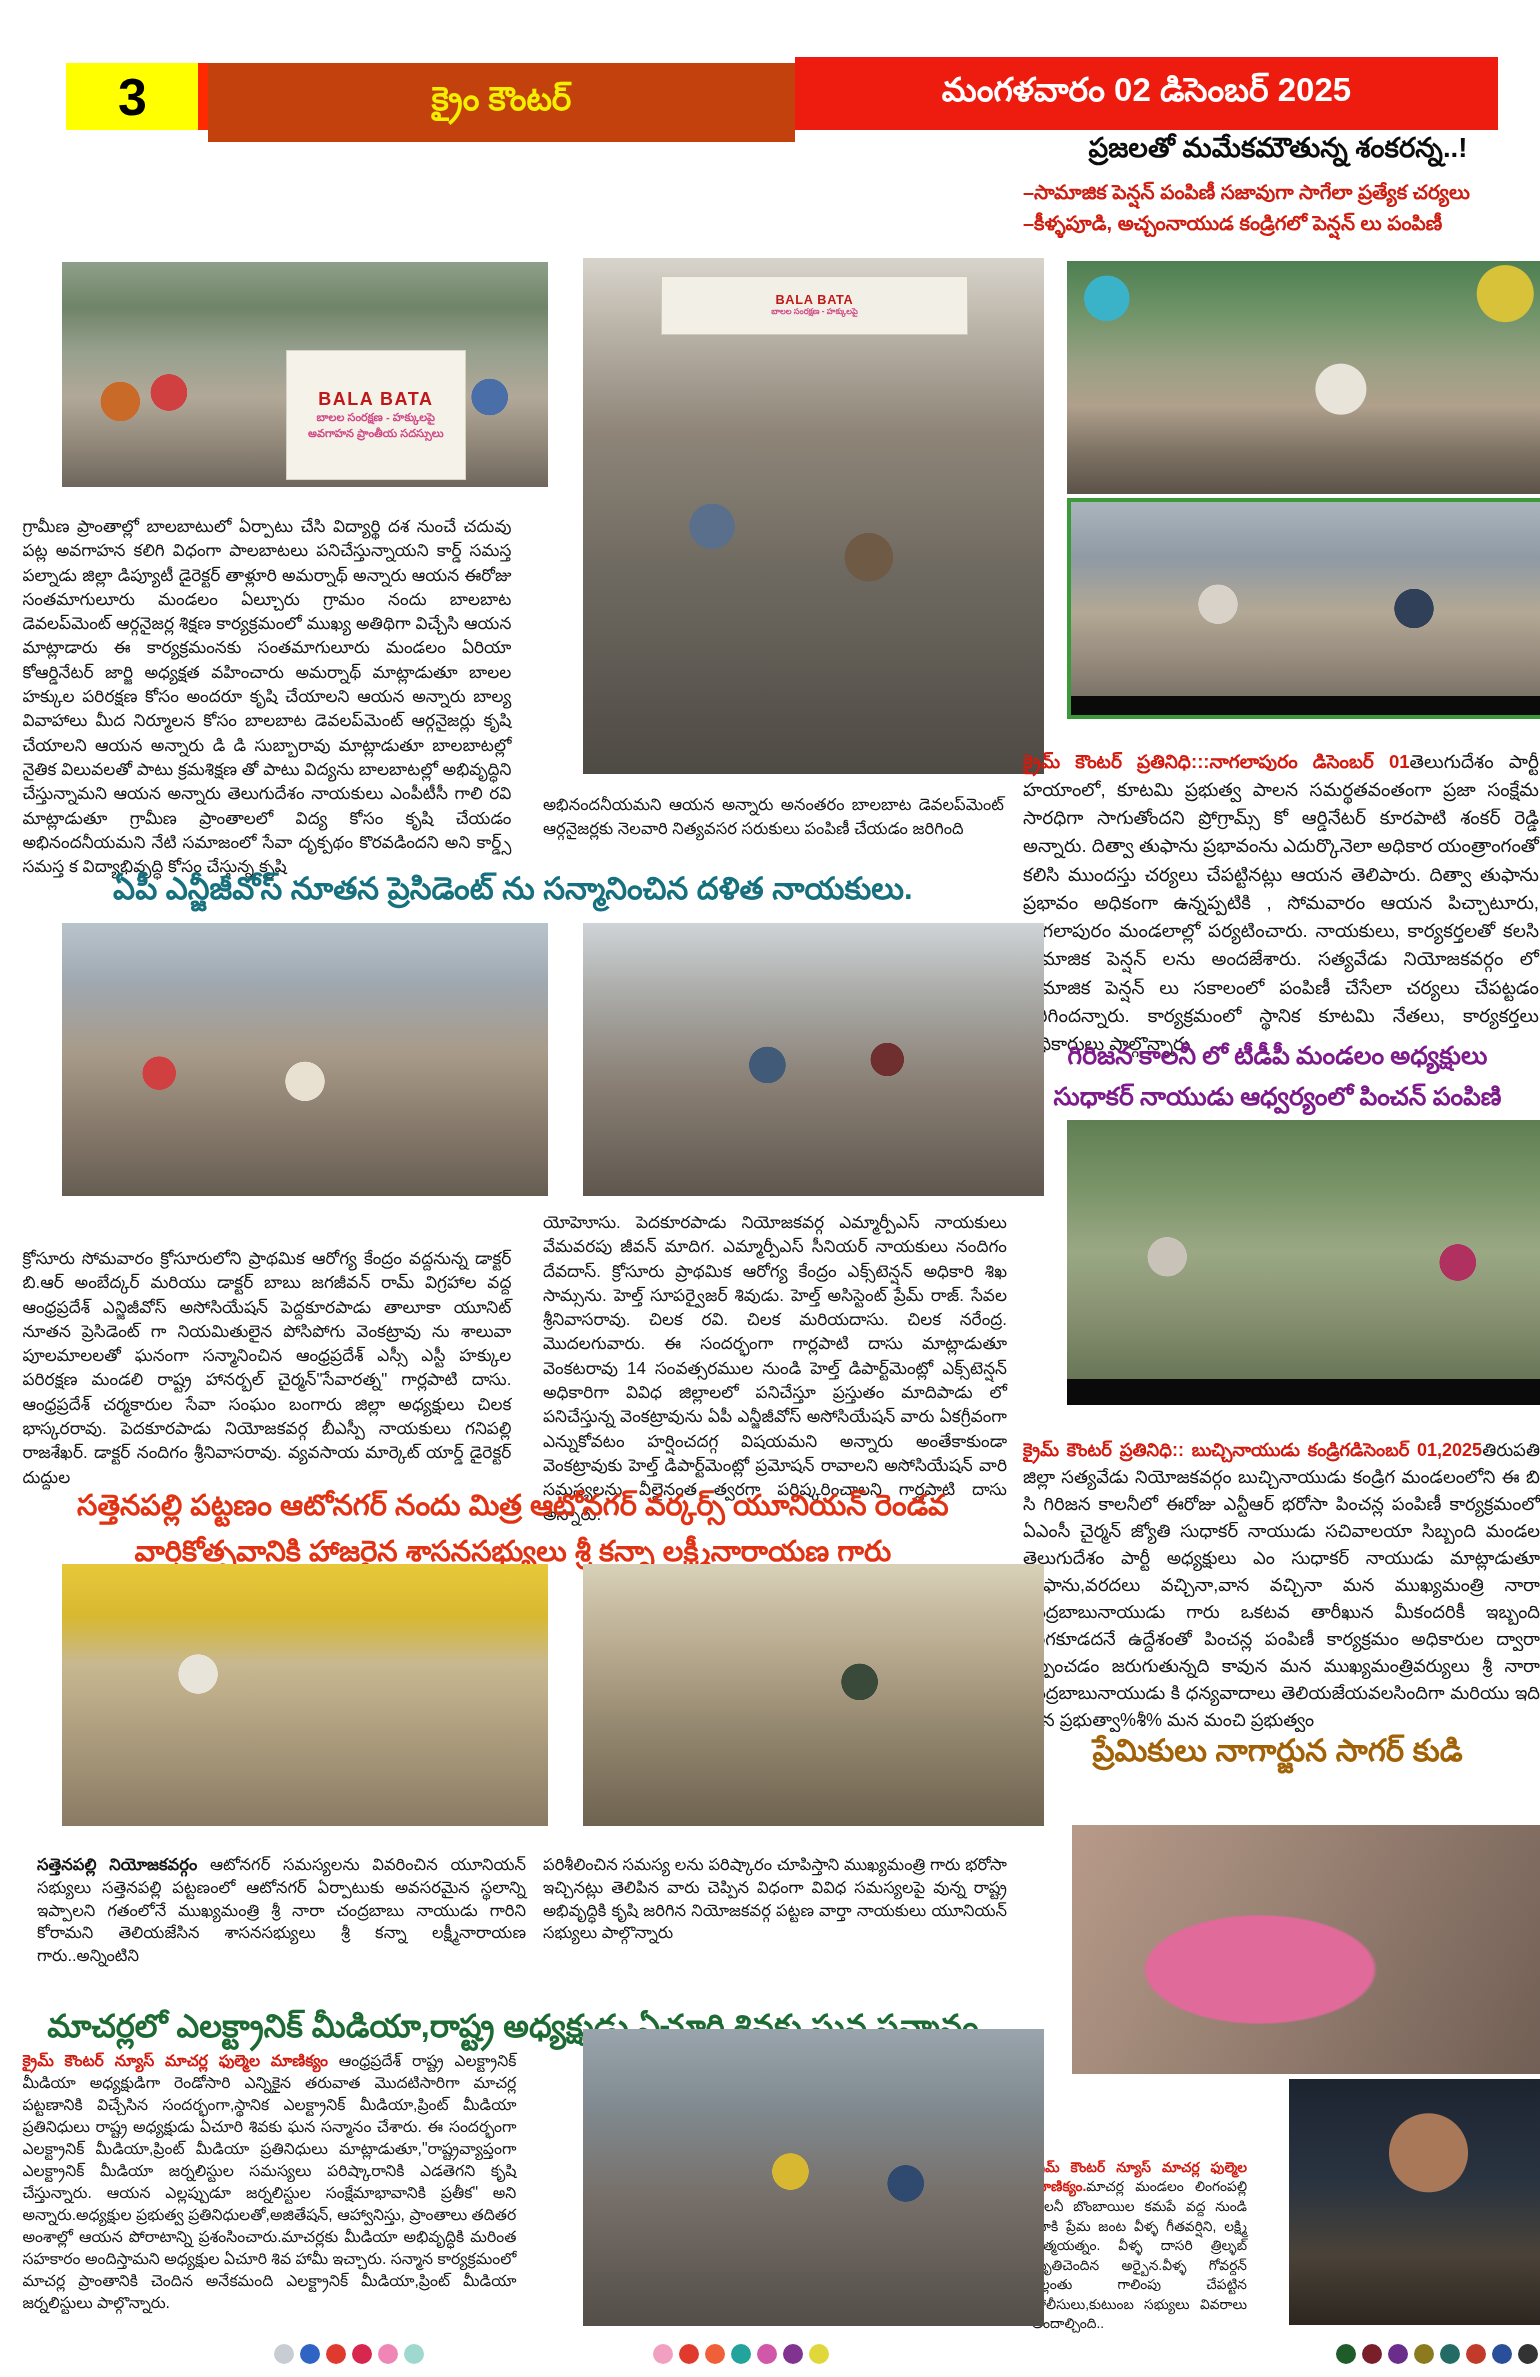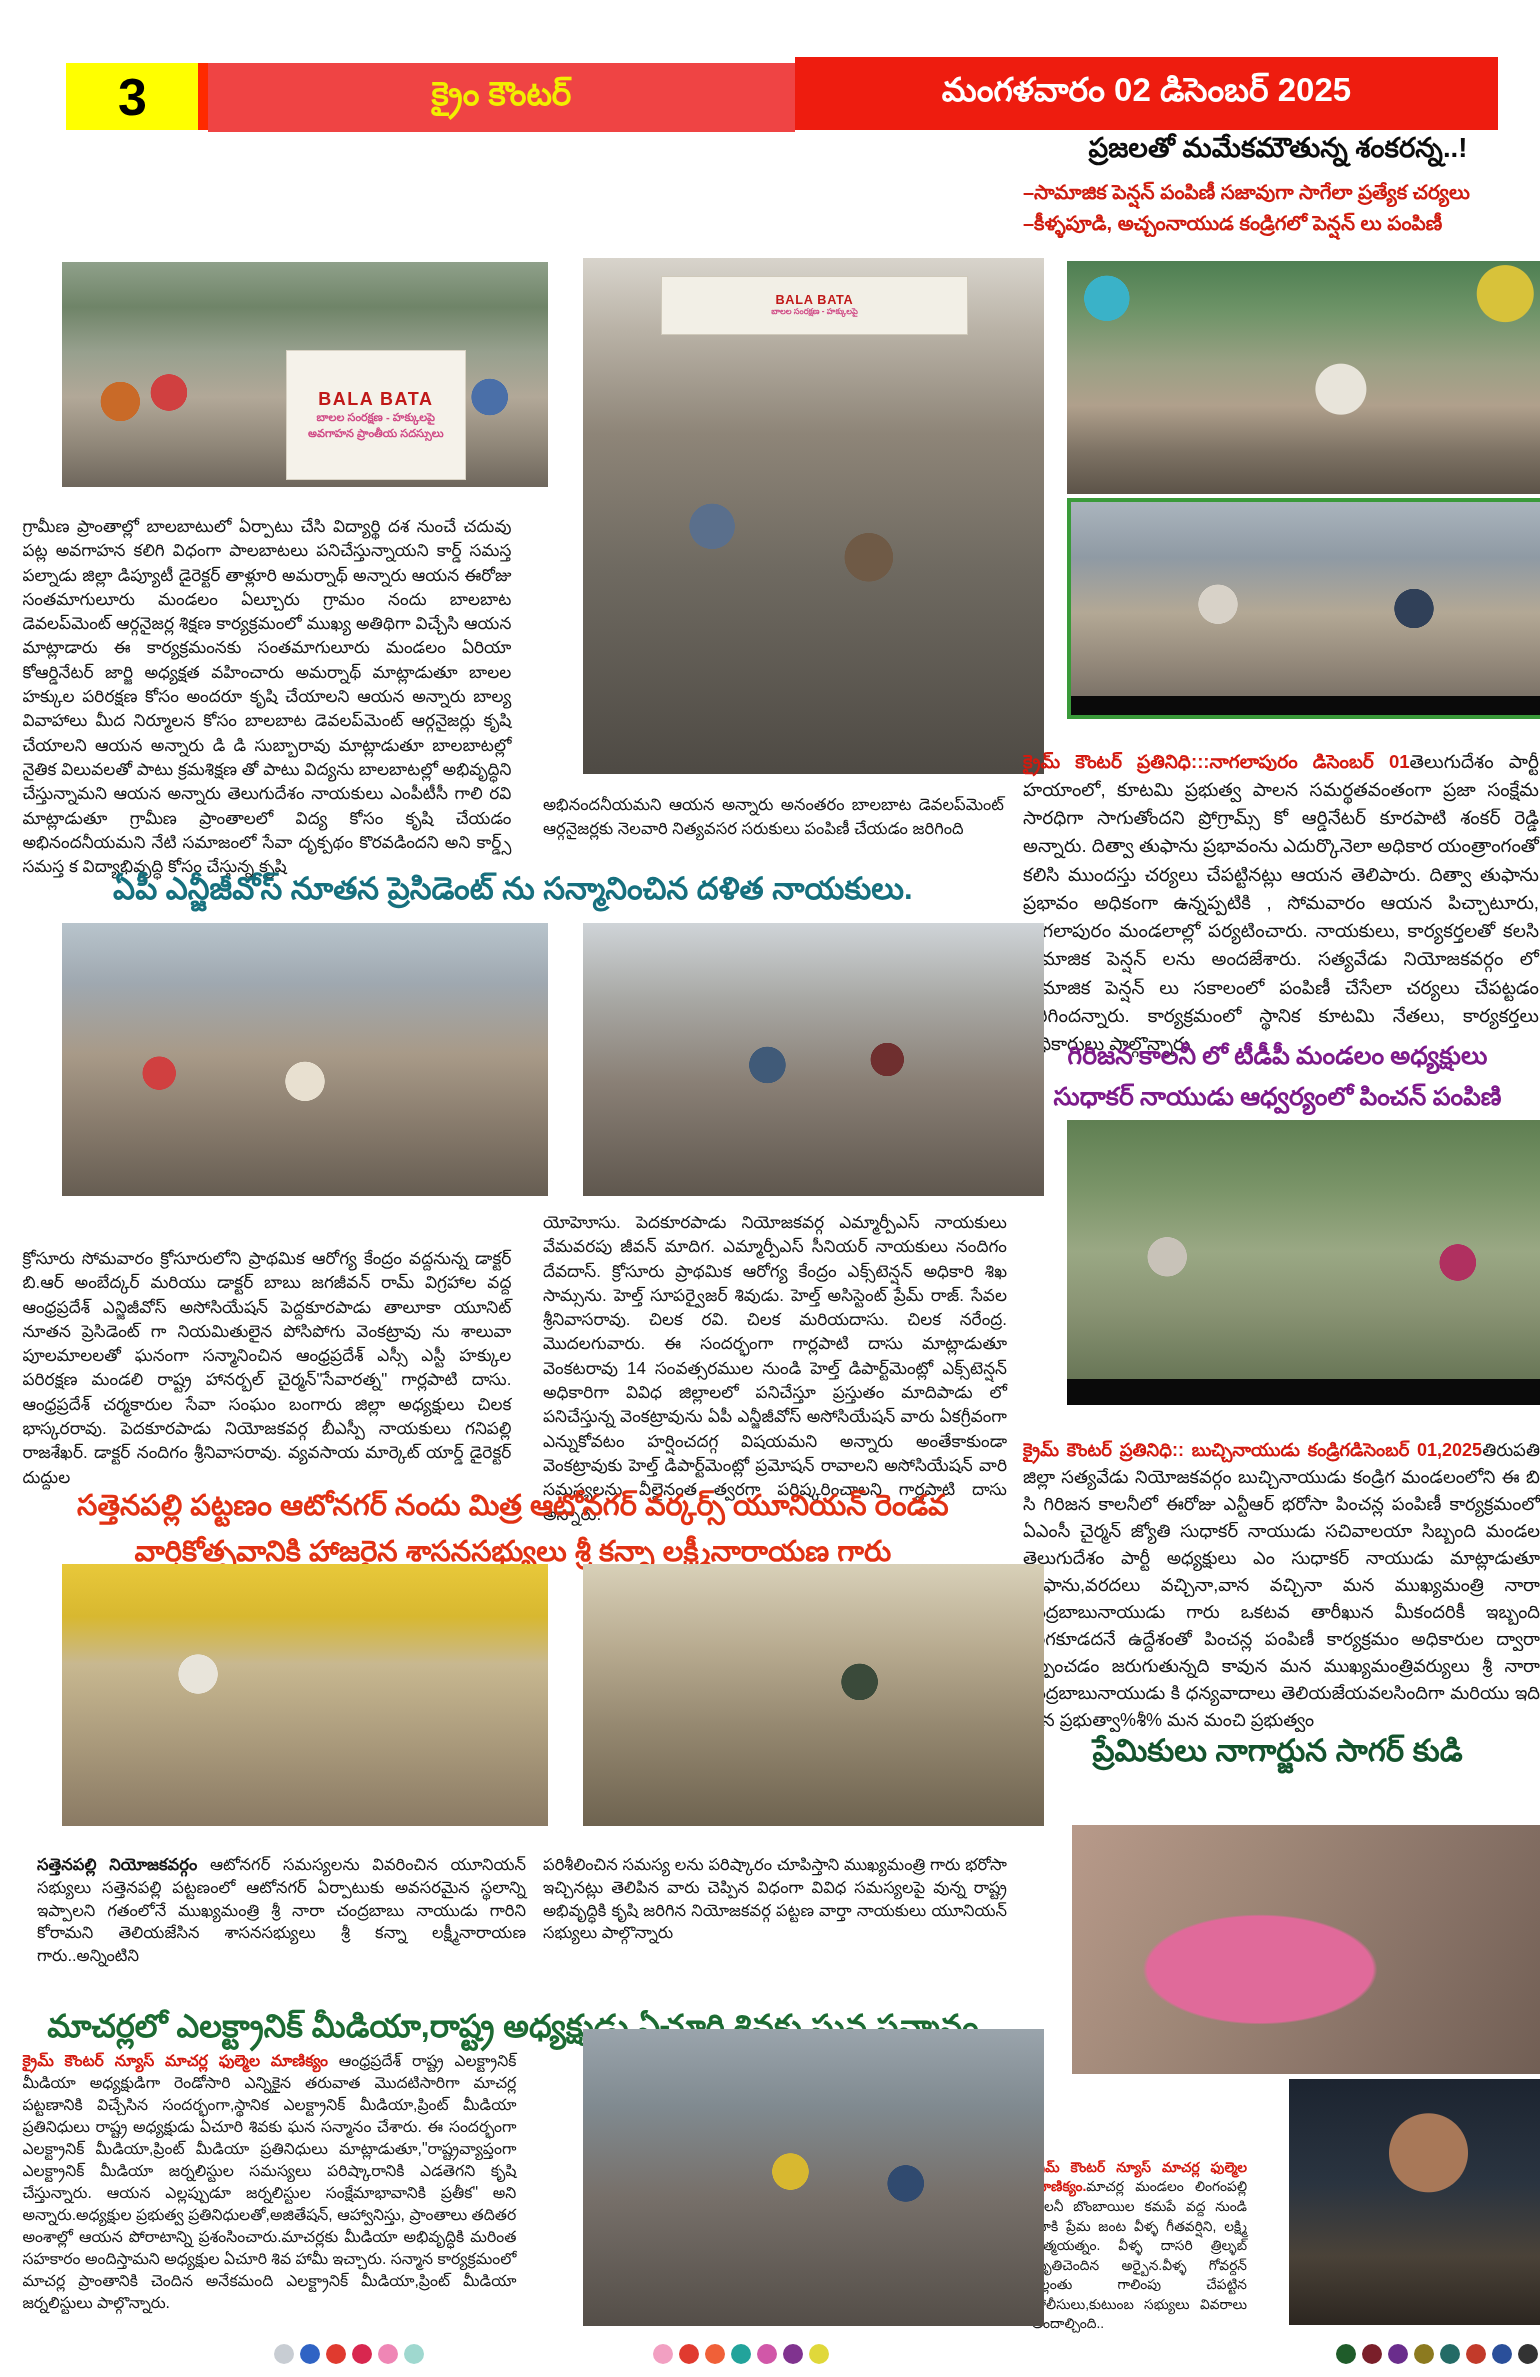--- a/index.html
+++ b/index.html
@@ -5,42 +5,42 @@
   html,body{margin:0;padding:0;background:#e9e9e9;}
   .page{position:relative;width:1541px;height:2377px;background:#ffffff;
         font-family:"Liberation Sans",sans-serif;overflow:hidden;}
   .abs{position:absolute;}
 
   
   .page-num{left:66px;top:63px;width:133px;height:67px;background:#ffff00;
             display:flex;align-items:center;justify-content:center;
             font-size:52px;font-weight:bold;color:#000;}
   .red-stripe{left:198px;top:63px;width:9.7px;height:67px;background:#ff2a00;}
-  .masthead-bar{left:208px;top:63px;width:587px;height:69px;background:#ef4444;
+  .masthead-bar{left:208px;top:63px;width:587px;height:79px;background:#c2410c;
             display:flex;align-items:center;justify-content:center;}
   .masthead-bar span{color:#f2ef00;font-size:33px;font-weight:bold;}
   .date-bar{left:795px;top:57px;width:703px;height:73px;background:#ee1c0f;
             display:flex;align-items:center;justify-content:center;}
   .date-bar span{color:#ffffff;font-size:33px;font-weight:bold;}
 
   
   .lead-headline{left:22.4px;top:134px;width:984px;text-align:center;
             color:#8e1c8e;font-size:34px;font-weight:bold;line-height:1.6;}
   .shank-head{left:1023px;top:131px;width:510px;text-align:center;
             color:#0d0d0d;font-size:27.6px;font-weight:bold;line-height:1.2;}
   .shank-sub{left:1023px;top:177px;width:514px;color:#cf1d10;
             font-size:20px;font-weight:bold;line-height:1.55;text-align:left;}
   .ngos-head{left:22.4px;top:871px;width:981px;text-align:center;
             color:#17707e;font-size:31px;font-weight:bold;}
   .girijan-head{left:1027px;top:1035px;width:501px;text-align:center;
             color:#7d1b8a;font-size:25px;font-weight:bold;line-height:1.65;font-family:Liberation Serif, serif;}
   .satten-head{left:22.4px;top:1482px;width:981px;text-align:center;
             color:#e13214;font-size:29px;font-weight:bold;line-height:1.6;}
   .lovers-head{left:1027px;top:1727px;width:501px;text-align:center;
-            color:#14532d;font-size:31px;font-weight:bold;line-height:1.55;}
+            color:#a16207;font-size:31px;font-weight:bold;line-height:1.55;}
   .mach-head{left:22.4px;top:1980px;width:981px;text-align:center;
             color:#1d6b33;font-size:32px;font-weight:bold;margin-top:28px;}
 
   
   .body-text{font-size:17px;line-height:1.43;text-align:justify;color:#141414;}
   .lead-body{left:22.4px;top:498px;width:489px;}
   .photoB-caption{left:543px;top:777px;width:461px;font-size:16.4px;}
   .ngos-left{left:22.4px;top:1230px;width:489px;}
   .ngos-right{left:543px;top:1194px;width:464px;}
   .shank-body{left:1023px;top:729px;width:516px;font-size:18.6px;line-height:1.52;}

